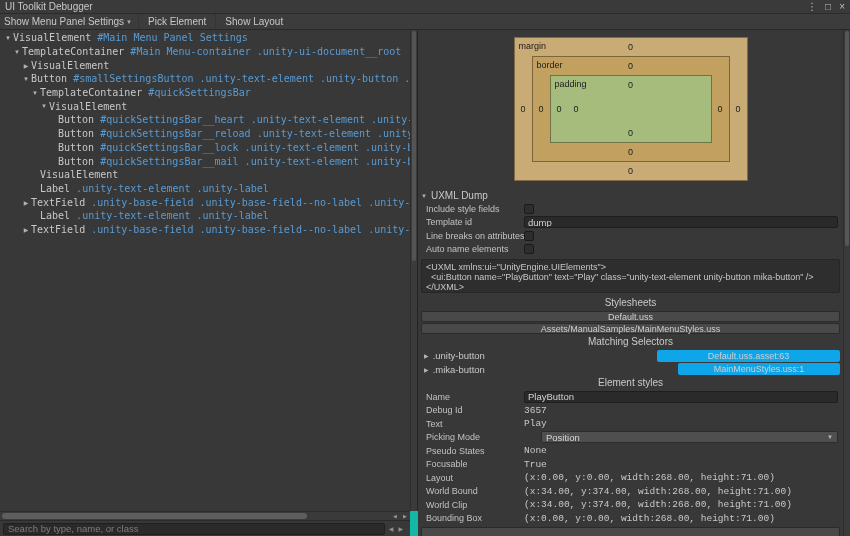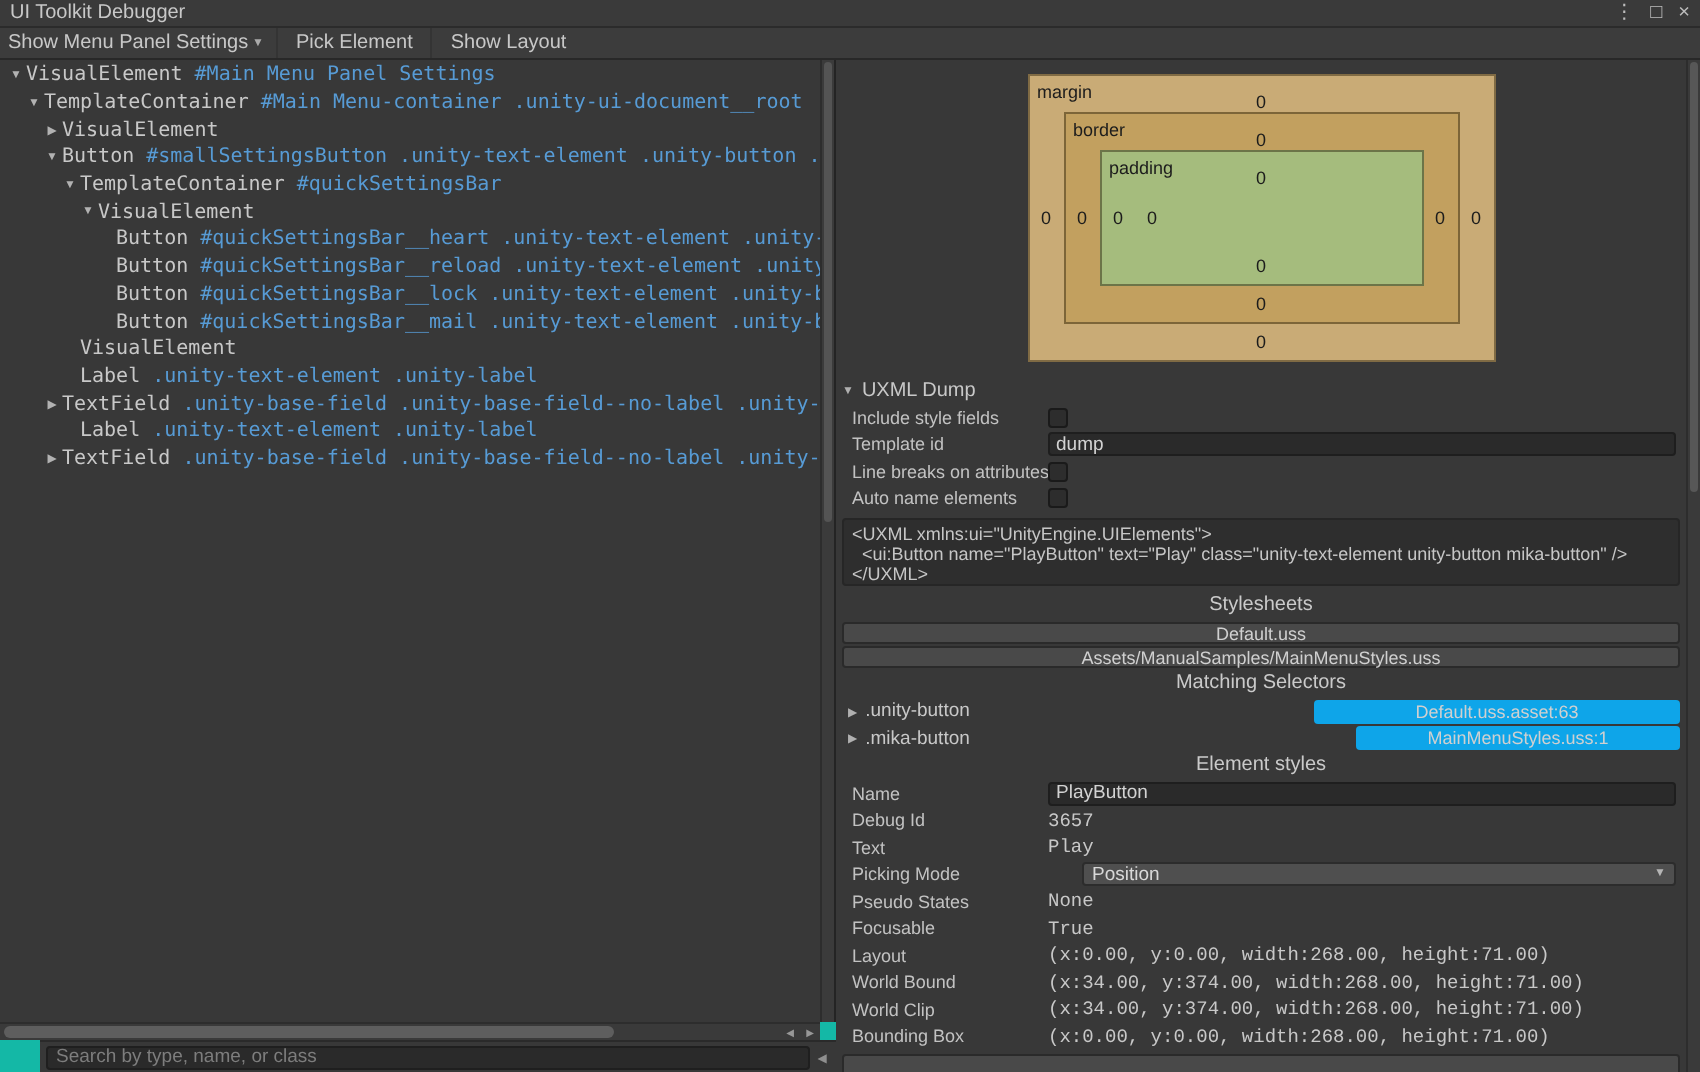--- a/index.html
+++ b/index.html
@@ -37,39 +37,39 @@
                   border-left:1px solid #2d2d2d; border-right:1px solid #242424; }
   .left-vscroll .thumb { position:absolute; top:1px; left:1px; right:1px; height:230px; background:#545454; border-radius:3px; }
 
   .hscrollbar { position:absolute; left:0; bottom:16px; width:410px; height:9px; background:#3a3a3a;
                 border-top:1px solid #2d2d2d; display:flex; align-items:stretch; }
   .hscroll-track { position:relative; flex:1; }
   .hscroll-thumb { position:absolute; left:2px; top:1px; width:305px; height:6px; background:#5e5e5e; border-radius:3px; }
   .hscroll-btn { width:10px; display:flex; align-items:center; justify-content:center; font-size:5px; color:#979797; }
 
   .search-row { position:absolute; left:0; bottom:0; width:410px; height:16px; background:#383838;
-                border-top:1px solid #2a2a2a; display:flex; align-items:center; padding:1px 3px;margin-left:20px; }
+                border-top:1px solid #2a2a2a; display:flex; align-items:center; padding:1px 3px; }
   .search-input { flex:1; background:#2a2a2a; border:1px solid #1f1f1f; border-radius:2px; height:12px;
                   color:#cccccc; font-size:9.5px; padding:0 4px; outline:none; font-family:"Liberation Sans",sans-serif; }
   .search-input::placeholder { color:#7d7d7d; }
   .search-nav { display:flex; gap:5px; padding:0 4px; color:#8f8f8f; font-size:6px; }
 
   
   .right-panel { position:absolute; top:30px; left:418px; right:7px; bottom:0; overflow:hidden;
                  background:#383838; font-size:10px; }
 
   
   .boxmodel { width:234px; height:144px; margin:7px auto 8px; font-size:9px; color:#1c1c1c; }
   .bm-layer { display:flex; flex-direction:column; border:1px solid rgba(40,28,8,0.45); }
   .bm-margin  { background:#c9ab76; height:100%; }
   .bm-border  { background:#c2a05f; flex:1; }
   .bm-padding { background:#a5bc7d; flex:1; }
   .bm-content { background:#81a9c6; flex:1; display:flex; align-items:center; justify-content:center; gap:12px;
                 border:1px solid rgba(20,40,60,0.55); }
-  .bm-row-top { height:18px; position:relative; display:flex; align-items:flex-end; justify-content:center; }
+  .bm-row-top { height:18px; position:relative; display:flex; align-items:center; justify-content:center; }
   .bm-name { position:absolute; left:4px; top:3px; }
   .bm-row-bot { height:18px; display:flex; align-items:center; justify-content:center; }
   .bm-mid { flex:1; display:flex; align-items:stretch; }
   .bm-side { width:17px; display:flex; align-items:center; justify-content:center; }
 
   
   .foldout { display:flex; align-items:center; gap:4px; height:13px; padding-left:3px; color:#c8c8c8; }
   .fold-arrow { font-size:6px; color:#b0b0b0; }
   .form-row { display:flex; align-items:center; height:13.5px; padding:0 5px 0 8px; }
   .form-lbl { flex:0 0 98px; width:98px; font-size:9px; color:#c2c2c2; overflow:hidden; white-space:nowrap; }

